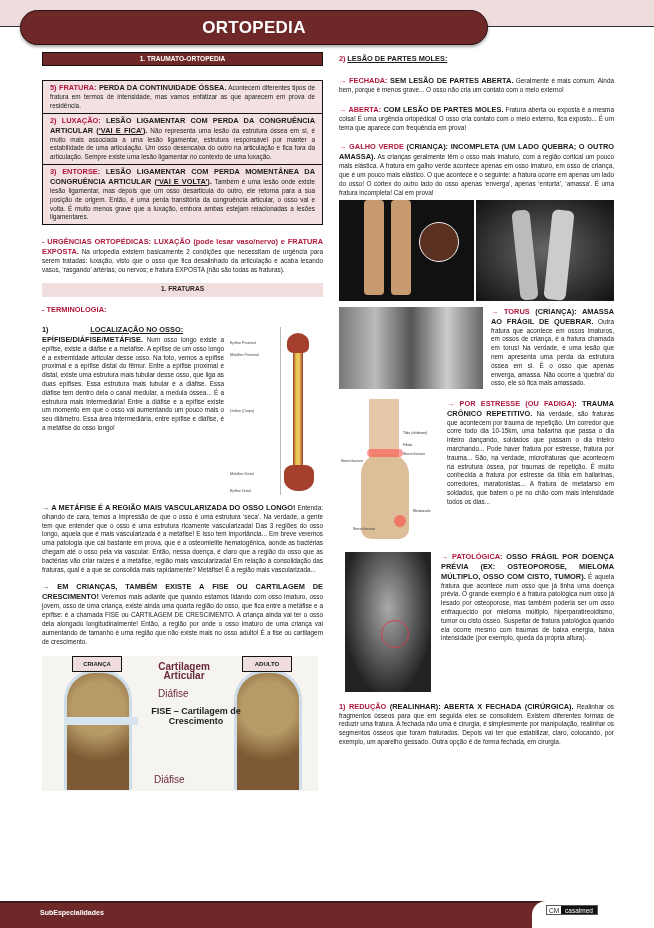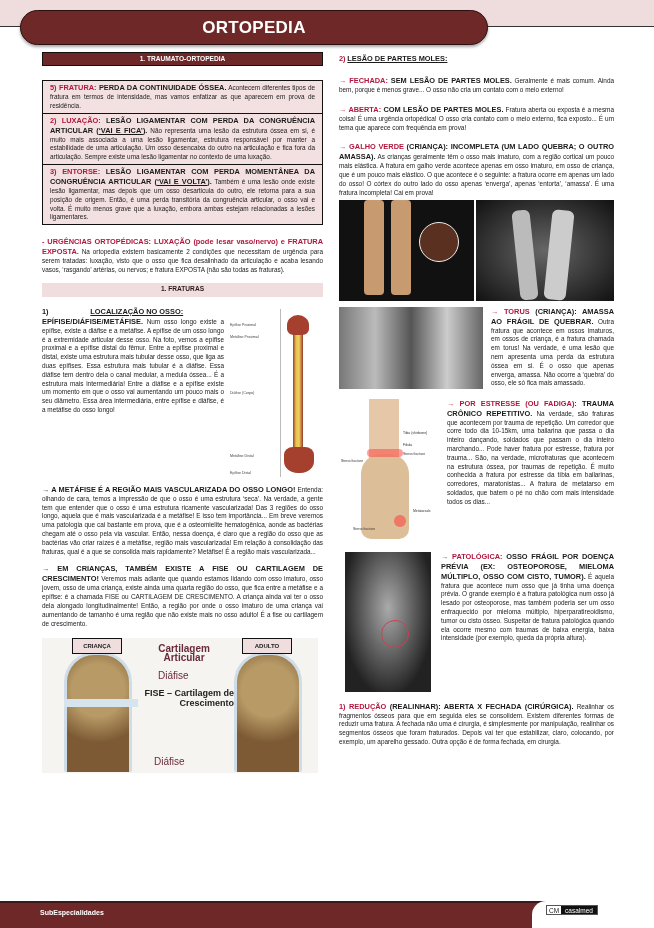--- a/index.html
+++ b/index.html
@@ -66,20 +66,21 @@
       <span class="red big">3) ENTORSE:</span><span class="big"> LESÃO LIGAMENTAR COM PERDA MOMENTÂNEA DA CONGRUÊNCIA ARTICULAR (</span><span class="big u">‘VAI E VOLTA’</span><span class="big">).</span><span> Também é uma lesão onde existe lesão ligamentar, mas depois que um osso desarticula do outro, ele retorna para a sua posição de origem. Então, é uma perda transitória da congruência articular, o osso vai e volta. É muito menos grave que a luxação, embora ambas estejam relacionadas a lesões ligamentares.</span>
     </div>
   </div>
 
   <p class="mt" style="margin-top:12px">
     <span class="red big">- URGÊNCIAS ORTOPÉDICAS:</span><span class="red big"> LUXAÇÃO (pode lesar vaso/nervo) e FRATURA EXPOSTA.</span><span> Na ortopedia existem basicamente 2 condições que necessitam de urgência para serem tratadas: luxação, visto que o osso que fica desalinhado da articulação e acaba lesando vasos, ‘rasgando’ artérias, ou nervos; e fratura EXPOSTA (não são todas as fraturas).</span>
   </p>
 
   <div class="sec-bar pink" style="margin-top:8px">1. FRATURAS</div>
 
+  <p class="red big" style="margin-top:8px">- TERMINOLOGIA:</p>
 
   <div style="margin-top:6px">
     <div class="bone-fig fig" style="background:#fff">
       <div class="bone-line"></div>
       <div class="bone-shaft"></div>
       <div class="bone-head"></div>
       <div class="bone-foot"></div>
       <span class="lbl" style="top:14px">Epífise Proximal</span>
       <span class="lbl" style="top:26px">Metáfise Proximal</span>
       <span class="lbl" style="top:82px">Diáfise (Corpo)</span>
@@ -104,33 +105,33 @@
 
   <div class="growth-fig">
     <div class="gbone" style="left:22px">
         <div class="gplate"></div>
       </div>
     <div class="gbone" style="left:192px"></div>
     <div class="gtag" style="left:30px">CRIANÇA</div>
     <div class="gtag" style="left:200px">ADULTO</div>
     <span class="gl b" style="left:112px;top:7px;width:60px;text-align:center">Cartilagem Articular</span>
     <span class="gl" style="left:116px;top:34px">Diáfise</span>
-    <span class="gl b" style="left:92px;top:50px;width:100px;font-size:9px;color:#222;text-align:right;line-height:10px">FISE – Cartilagem de Crescimento</span>
+    <span class="gl b" style="left:104px;top:50px;width:100px;font-size:9px;color:#222;text-align:center;line-height:10px">FISE – Cartilagem de Crescimento</span>
     <span class="gl" style="left:112px;top:120px">Diáfise</span>
   </div>
 </div>
 
 <div class="col right">
   <p style="margin-top:2px">
     <span class="red big">2)</span>
     <span class="big u">LESÃO DE PARTES MOLES:</span>
   </p>
 
   <p style="margin-top:12px">
-    <span class="red big">→ FECHADA:</span><span class="big"> SEM LESÃO DE PARTES MOLES.</span><span> Geralmente é mais comum. Ainda bem, porque é menos grave... O osso não cria um contato com o meio externo!</span>
+    <span class="red big">→ FECHADA:</span><span class="big"> SEM LESÃO DE PARTES ABERTA.</span><span> Geralmente é mais comum. Ainda bem, porque é menos grave... O osso não cria um contato com o meio externo!</span>
   </p>
 
   <p style="margin-top:10px">
     <span class="red big">→ ABERTA:</span><span class="big"> COM LESÃO DE PARTES MOLES.</span><span> Fratura aberta ou exposta é a mesma coisa! É uma urgência ortopédica! O osso cria contato com o meio externo, fica exposto... É um tema que aparece com frequência em prova!</span>
   </p>
 
 
   <p style="margin-top:10px">
     <span class="red big">→ GALHO VERDE</span><span class="big"> (CRIANÇA): INCOMPLETA (UM LADO QUEBRA; O OUTRO AMASSA).</span><span> As crianças geralmente têm o osso mais imaturo, com a região cortical um pouco mais elástica. A fratura em galho verde acontece apenas em osso imaturo, em osso de criança, que é um pouco mais elástico. O que acontece é o seguinte: a fratura ocorre em apenas um lado do osso! O córtex do outro lado do osso apenas ‘enverga’, apenas ‘entorta’, ‘amassa’. É uma fratura incompleta! Cai em prova!</span>
   </p>

